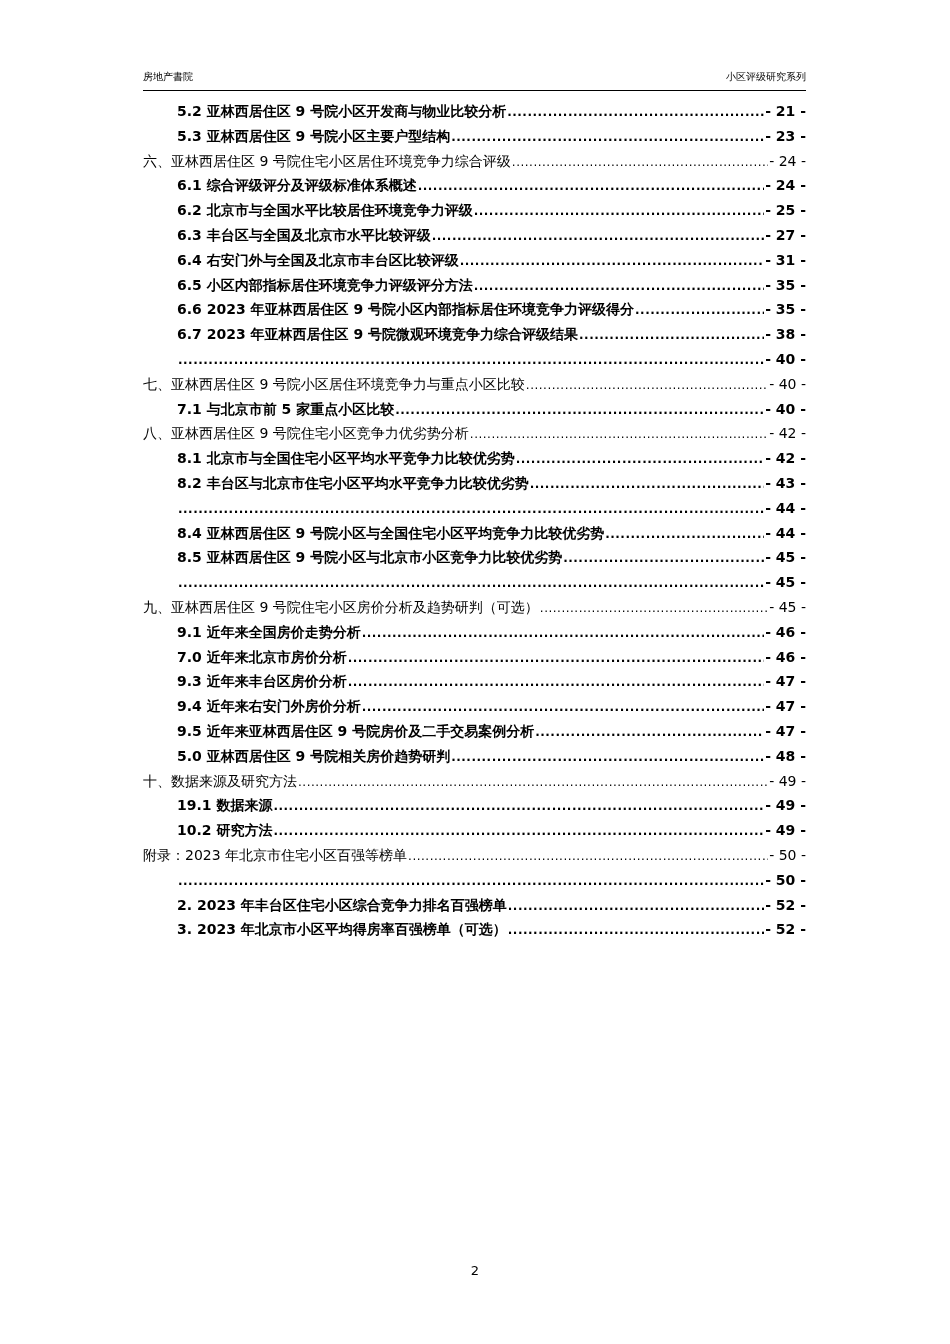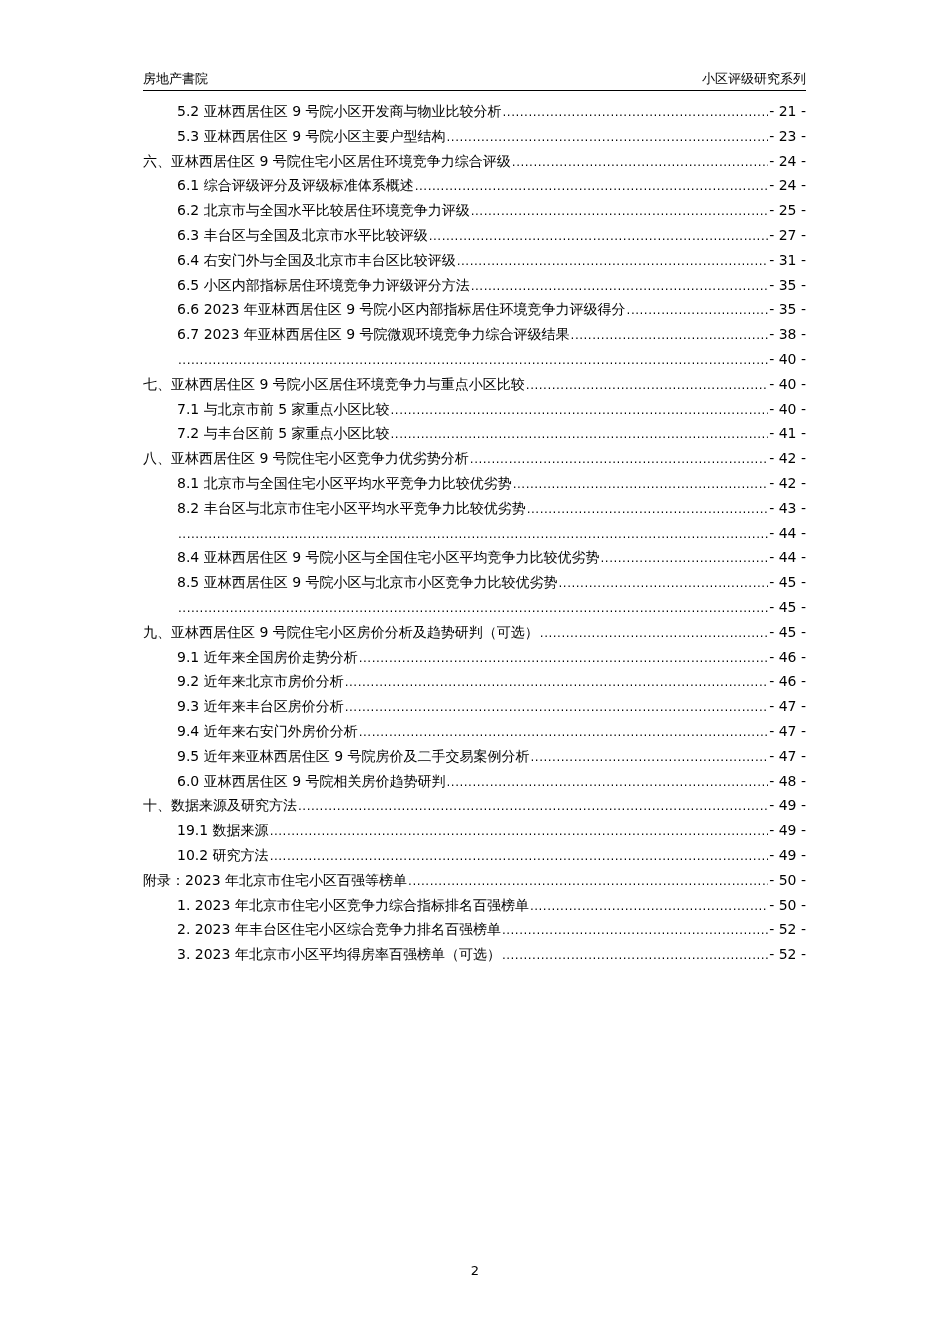--- a/index.html
+++ b/index.html
@@ -3,32 +3,32 @@
   <meta charset="utf-8">
   <style>
     html, body { margin: 0; padding: 0; background: #ffffff; }
     body {
       width: 950px; height: 1344px; position: relative; overflow: hidden;
       font-family: "DejaVu Sans", sans-serif; color: #000;
     }
     .header {
       position: absolute; left: 143px; top: 68px; width: 663px; height: 22px;
       border-bottom: 1.5px solid #000;
-      font-size: 13px;
+      font-size: 10px;
     }
     .header .left { position: absolute; left: 0; top: 2px; }
     .header .right { position: absolute; right: 0; top: 2px; }
     .toc {
       position: absolute; left: 143px; top: 99px; width: 663px;
     }
     .row {
       display: flex; align-items: baseline; height: 24.8px;
       font-size: 14px; line-height: 24.8px; white-space: nowrap;
     }
-    .row.l2 { padding-left: 34px; }
+    .row.l2 { padding-left: 34px; font-weight: bold; }
     .row .title { flex: 0 0 auto; }
     .row .dots {
       flex: 1 1 auto; overflow: hidden; margin: 0 1px;
       letter-spacing: 0.5px; font-size: 12px;
     }
     .row .dots::after {
       content: "......................................................................................................................................................................................................................";
     }
     .row .page { flex: 0 0 auto; }
     .footer {
@@ -102,25 +102,20 @@
     <div class="row l1">
       <span class="title">七、亚林西居住区 9 号院小区居住环境竞争力与重点小区比较</span>
       <span class="dots"></span>
       <span class="page">- 40 -</span>
     </div>
     <div class="row l2">
       <span class="title">7.1 与北京市前 5 家重点小区比较</span>
       <span class="dots"></span>
       <span class="page">- 40 -</span>
     </div>
-    <div class="row l2">
-      <span class="title">7.2 与丰台区前 5 家重点小区比较</span>
-      <span class="dots"></span>
-      <span class="page">- 41 -</span>
-    </div>
     <div class="row l1">
       <span class="title">八、亚林西居住区 9 号院住宅小区竞争力优劣势分析</span>
       <span class="dots"></span>
       <span class="page">- 42 -</span>
     </div>
     <div class="row l2">
       <span class="title">8.1 北京市与全国住宅小区平均水平竞争力比较优劣势</span>
       <span class="dots"></span>
       <span class="page">- 42 -</span>
     </div>
@@ -151,41 +146,41 @@
       <span class="title">九、亚林西居住区 9 号院住宅小区房价分析及趋势研判（可选）</span>
       <span class="dots"></span>
       <span class="page">- 45 -</span>
     </div>
     <div class="row l2">
       <span class="title">9.1 近年来全国房价走势分析</span>
       <span class="dots"></span>
       <span class="page">- 46 -</span>
     </div>
     <div class="row l2">
-      <span class="title">9.2 近年来北京市房价分析</span>
+      <span class="title">7.0 近年来北京市房价分析</span>
       <span class="dots"></span>
       <span class="page">- 46 -</span>
     </div>
     <div class="row l2">
       <span class="title">9.3 近年来丰台区房价分析</span>
       <span class="dots"></span>
       <span class="page">- 47 -</span>
     </div>
     <div class="row l2">
       <span class="title">9.4 近年来右安门外房价分析</span>
       <span class="dots"></span>
       <span class="page">- 47 -</span>
     </div>
     <div class="row l2">
       <span class="title">9.5 近年来亚林西居住区 9 号院房价及二手交易案例分析</span>
       <span class="dots"></span>
       <span class="page">- 47 -</span>
     </div>
     <div class="row l2">
-      <span class="title">6.0 亚林西居住区 9 号院相关房价趋势研判</span>
+      <span class="title">5.0 亚林西居住区 9 号院相关房价趋势研判</span>
       <span class="dots"></span>
       <span class="page">- 48 -</span>
     </div>
     <div class="row l1">
       <span class="title">十、数据来源及研究方法</span>
       <span class="dots"></span>
       <span class="page">- 49 -</span>
     </div>
     <div class="row l2">
       <span class="title">19.1 数据来源</span>
@@ -196,21 +191,20 @@
       <span class="title">10.2 研究方法</span>
       <span class="dots"></span>
       <span class="page">- 49 -</span>
     </div>
     <div class="row l1">
       <span class="title">附录：2023 年北京市住宅小区百强等榜单</span>
       <span class="dots"></span>
       <span class="page">- 50 -</span>
     </div>
     <div class="row l2">
-      <span class="title">1. 2023 年北京市住宅小区竞争力综合指标排名百强榜单</span>
       <span class="dots"></span>
       <span class="page">- 50 -</span>
     </div>
     <div class="row l2">
       <span class="title">2. 2023 年丰台区住宅小区综合竞争力排名百强榜单</span>
       <span class="dots"></span>
       <span class="page">- 52 -</span>
     </div>
     <div class="row l2">
       <span class="title">3. 2023 年北京市小区平均得房率百强榜单（可选）</span>

